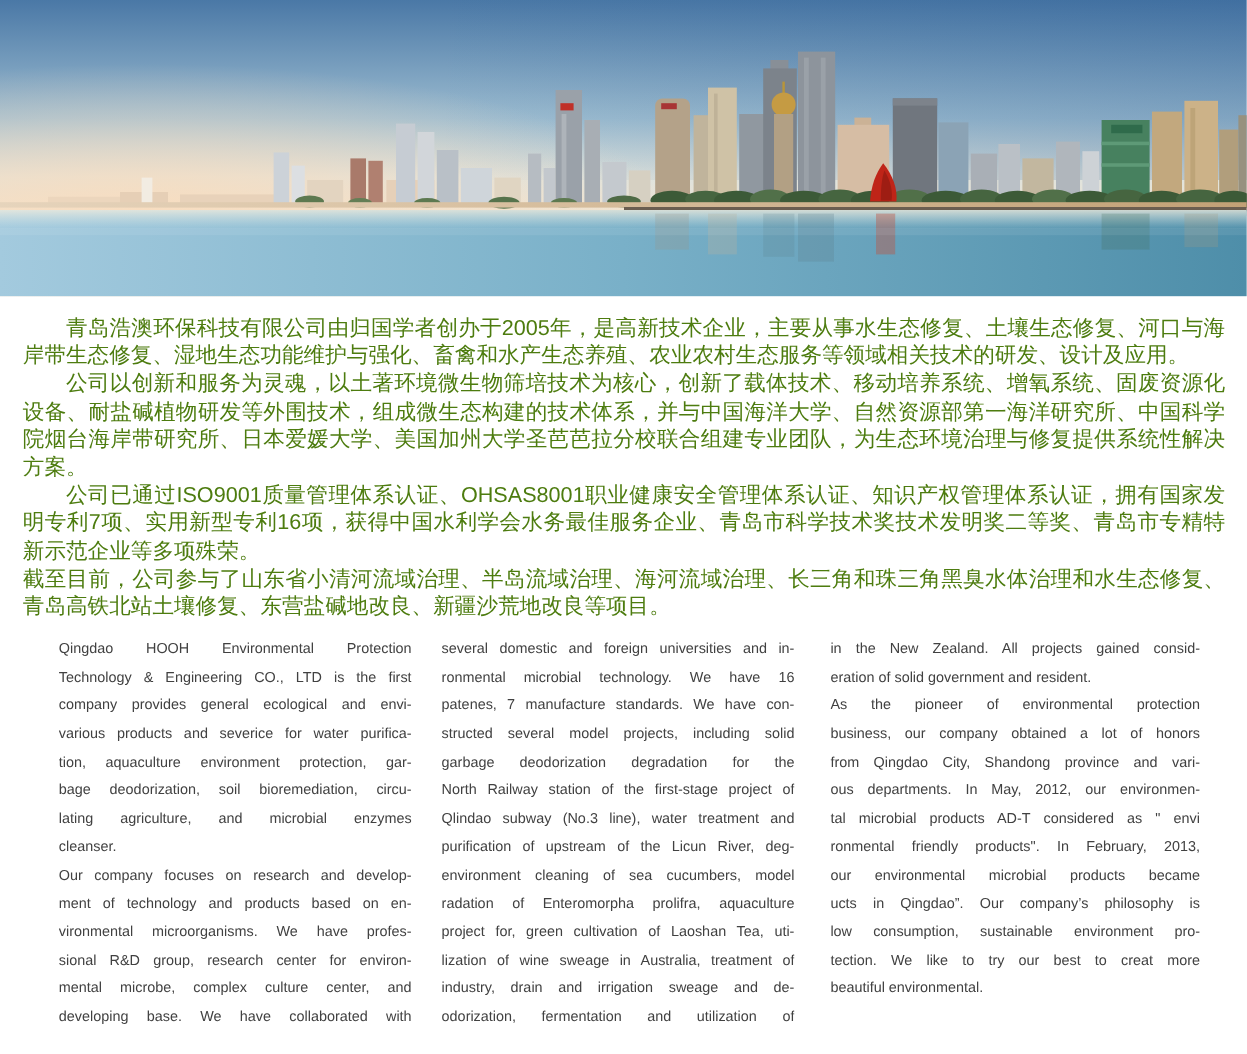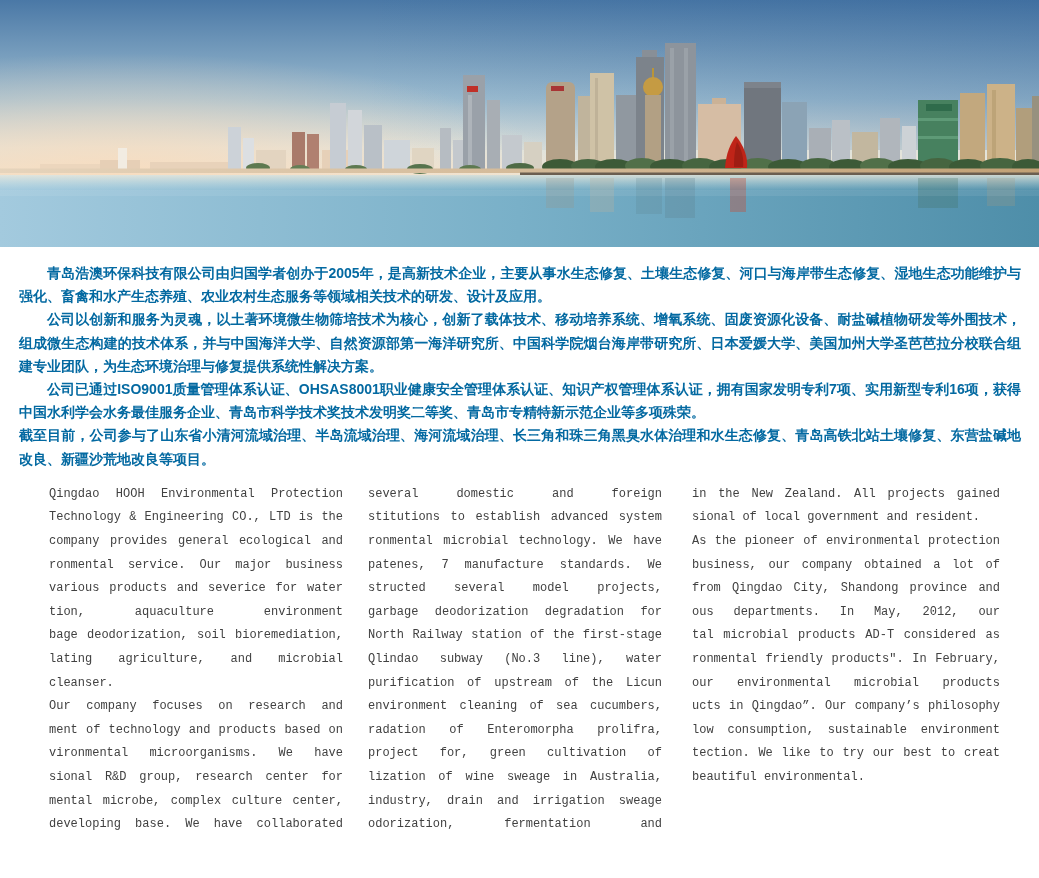--- a/index.html
+++ b/index.html
@@ -4,34 +4,34 @@
 <style>
   html,body{margin:0;padding:0;}
   body{
     width:1039px;height:878px;background:#ffffff;overflow:hidden;
     font-family:"Liberation Sans", sans-serif;
   }
   .hero{width:1039px;height:247px;overflow:hidden;}
   .hero svg{display:block;}
   .cn{margin:15px 18px 0 19px;}
   .cnp{
-    margin:0;font-size:14px;line-height:23.2px;color:#0369a1;
-    text-align:justify;font-weight:700;
+    margin:0;font-size:18px;line-height:23.2px;color:#4d7c0f;
+    text-align:justify;font-weight:400;
     font-family:"Liberation Sans", sans-serif;
   }
   .cnp.indent{text-indent:2em;}
   .en{display:flex;margin:12px 0 0 49px;}
   .col{flex:none;}
   .c1{width:294px;margin-right:25px;}
   .c2{width:294px;margin-right:30px;}
   .c3{width:308px;}
   .el{
     font-size:12px;line-height:23.6px;height:23.6px;overflow:hidden;
     color:#414141;text-align:justify;text-align-last:justify;
-    font-family:Liberation Mono, monospace;
+    font-family:Liberation Sans, sans-serif;
   }
   .el.end{text-align-last:left;}
 </style>
 </head>
 <body>
 
 <div class="hero">
   <svg width="1039" height="247" viewBox="0 0 1039 247" preserveAspectRatio="none" xmlns="http://www.w3.org/2000/svg">
     <defs>
       <linearGradient id="skyV" x1="0" y1="0" x2="0" y2="1">
@@ -183,53 +183,51 @@
   <p class="cnp indent">公司以创新和服务为灵魂，以土著环境微生物筛培技术为核心，创新了载体技术、移动培养系统、增氧系统、固废资源化设备、耐盐碱植物研发等外围技术，组成微生态构建的技术体系，并与中国海洋大学、自然资源部第一海洋研究所、中国科学院烟台海岸带研究所、日本爱媛大学、美国加州大学圣芭芭拉分校联合组建专业团队，为生态环境治理与修复提供系统性解决方案。</p>
   <p class="cnp indent">公司已通过ISO9001质量管理体系认证、OHSAS8001职业健康安全管理体系认证、知识产权管理体系认证，拥有国家发明专利7项、实用新型专利16项，获得中国水利学会水务最佳服务企业、青岛市科学技术奖技术发明奖二等奖、青岛市专精特新示范企业等多项殊荣。</p>
   <p class="cnp">截至目前，公司参与了山东省小清河流域治理、半岛流域治理、海河流域治理、长三角和珠三角黑臭水体治理和水生态修复、青岛高铁北站土壤修复、东营盐碱地改良、新疆沙荒地改良等项目。</p>
 </section>
 
 <section class="en">
   <div class="col c1">
     <div class="el">Qingdao HOOH Environmental Protection</div>
     <div class="el">Technology &amp; Engineering CO., LTD is the first</div>
     <div class="el">company provides general ecological and envi-</div>
-    <div class="el">ronmental service. Our major business includes</div>
     <div class="el">various products and severice for water purifica-</div>
     <div class="el">tion, aquaculture environment protection, gar-</div>
     <div class="el">bage deodorization, soil bioremediation, circu-</div>
     <div class="el">lating agriculture, and microbial enzymes</div>
     <div class="el end">cleanser.</div>
     <div class="el">Our company focuses on research and develop-</div>
     <div class="el">ment of technology and products based on en-</div>
     <div class="el">vironmental microorganisms. We have profes-</div>
     <div class="el">sional R&amp;D group, research center for environ-</div>
     <div class="el">mental microbe, complex culture center, and</div>
     <div class="el">developing base. We have collaborated with</div>
   </div>
   <div class="col c2">
     <div class="el">several domestic and foreign universities and in-</div>
-    <div class="el">stitutions to establish advanced system for envi-</div>
     <div class="el">ronmental microbial technology. We have 16</div>
     <div class="el">patenes, 7 manufacture standards. We have con-</div>
     <div class="el">structed several model projects, including solid</div>
     <div class="el">garbage deodorization degradation for the</div>
     <div class="el">North Railway station of the first-stage project of</div>
     <div class="el">Qlindao subway (No.3 line), water treatment and</div>
     <div class="el">purification of upstream of the Licun River, deg-</div>
     <div class="el">environment cleaning of sea cucumbers, model</div>
     <div class="el">radation of Enteromorpha prolifra, aquaculture</div>
     <div class="el">project for, green cultivation of Laoshan Tea, uti-</div>
     <div class="el">lization of wine sweage in Australia, treatment of</div>
     <div class="el">industry, drain and irrigation sweage and de-</div>
     <div class="el">odorization, fermentation and utilization of</div>
   </div>
   <div class="col c3">
     <div class="el">in the New Zealand. All projects gained consid-</div>
-    <div class="el end">sional of local government and resident.</div>
+    <div class="el end">eration of solid government and resident.</div>
     <div class="el">As the pioneer of environmental protection</div>
     <div class="el">business, our company obtained a lot of honors</div>
     <div class="el">from Qingdao City, Shandong province and vari-</div>
     <div class="el">ous departments. In May, 2012, our environmen-</div>
     <div class="el">tal microbial products AD-T considered as " envi</div>
     <div class="el">ronmental friendly products". In February, 2013,</div>
     <div class="el">our environmental microbial products became</div>
     <div class="el">ucts in Qingdao”. Our company’s philosophy is</div>
     <div class="el">low consumption, sustainable environment pro-</div>
     <div class="el">tection. We like to try our best to creat more</div>

